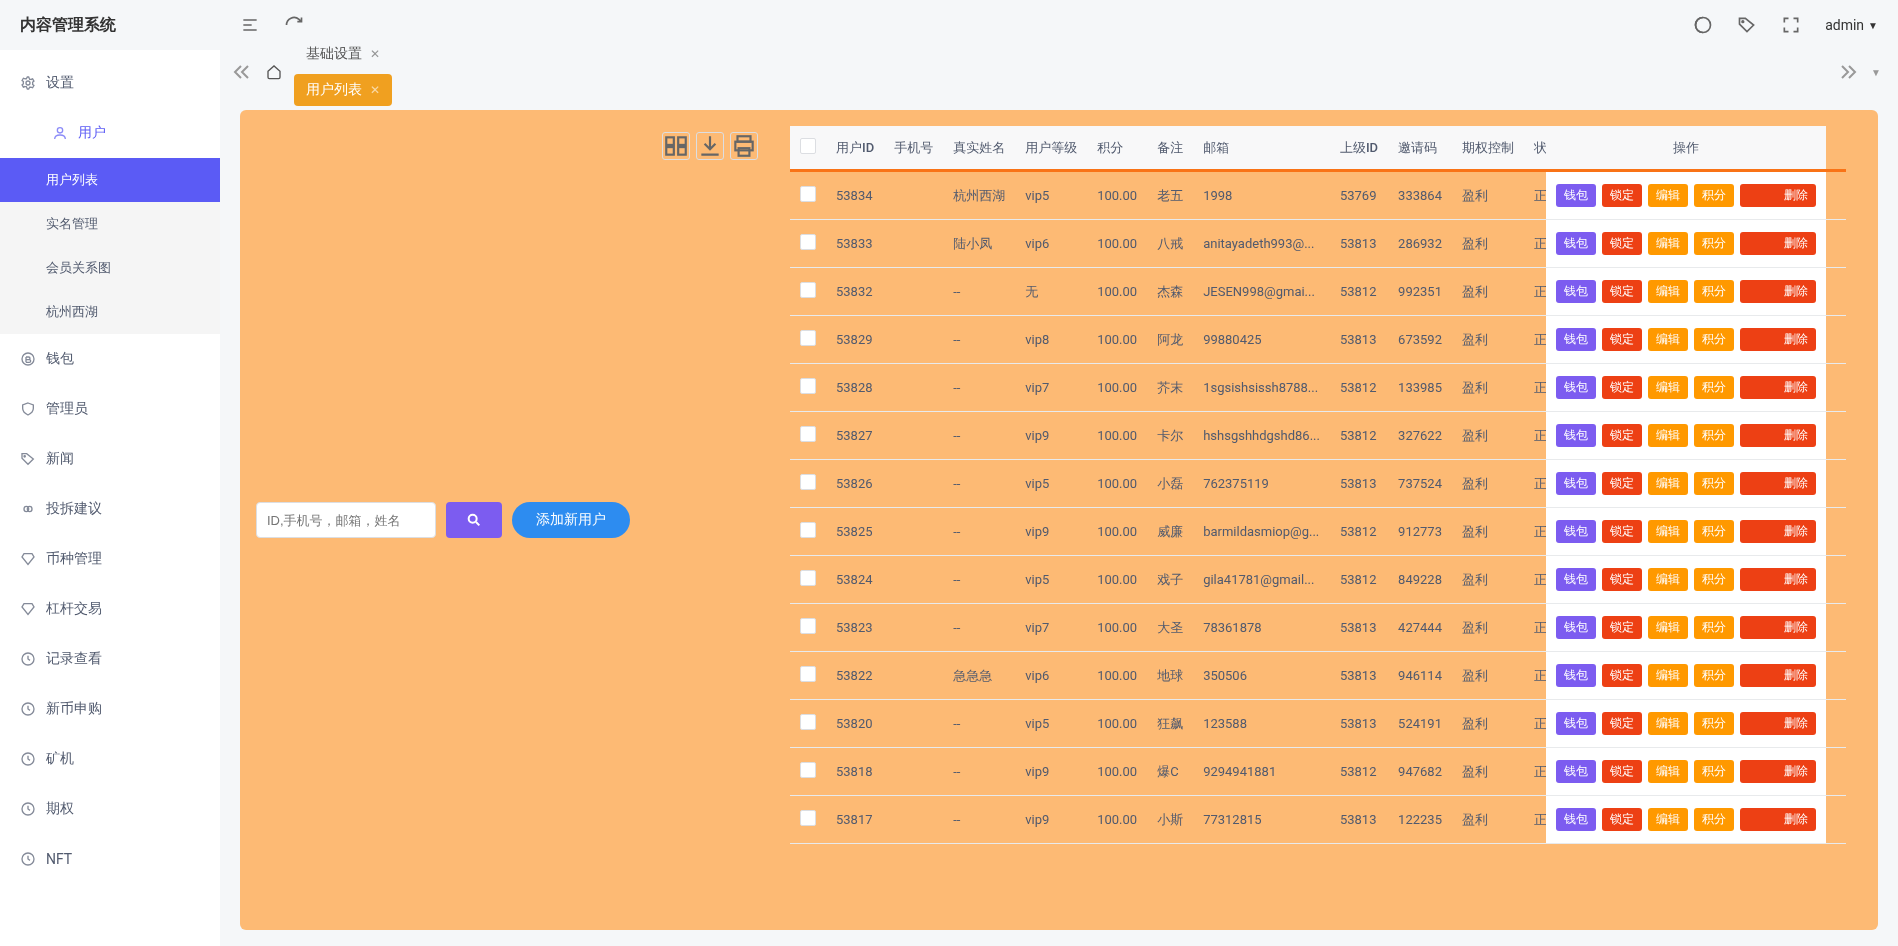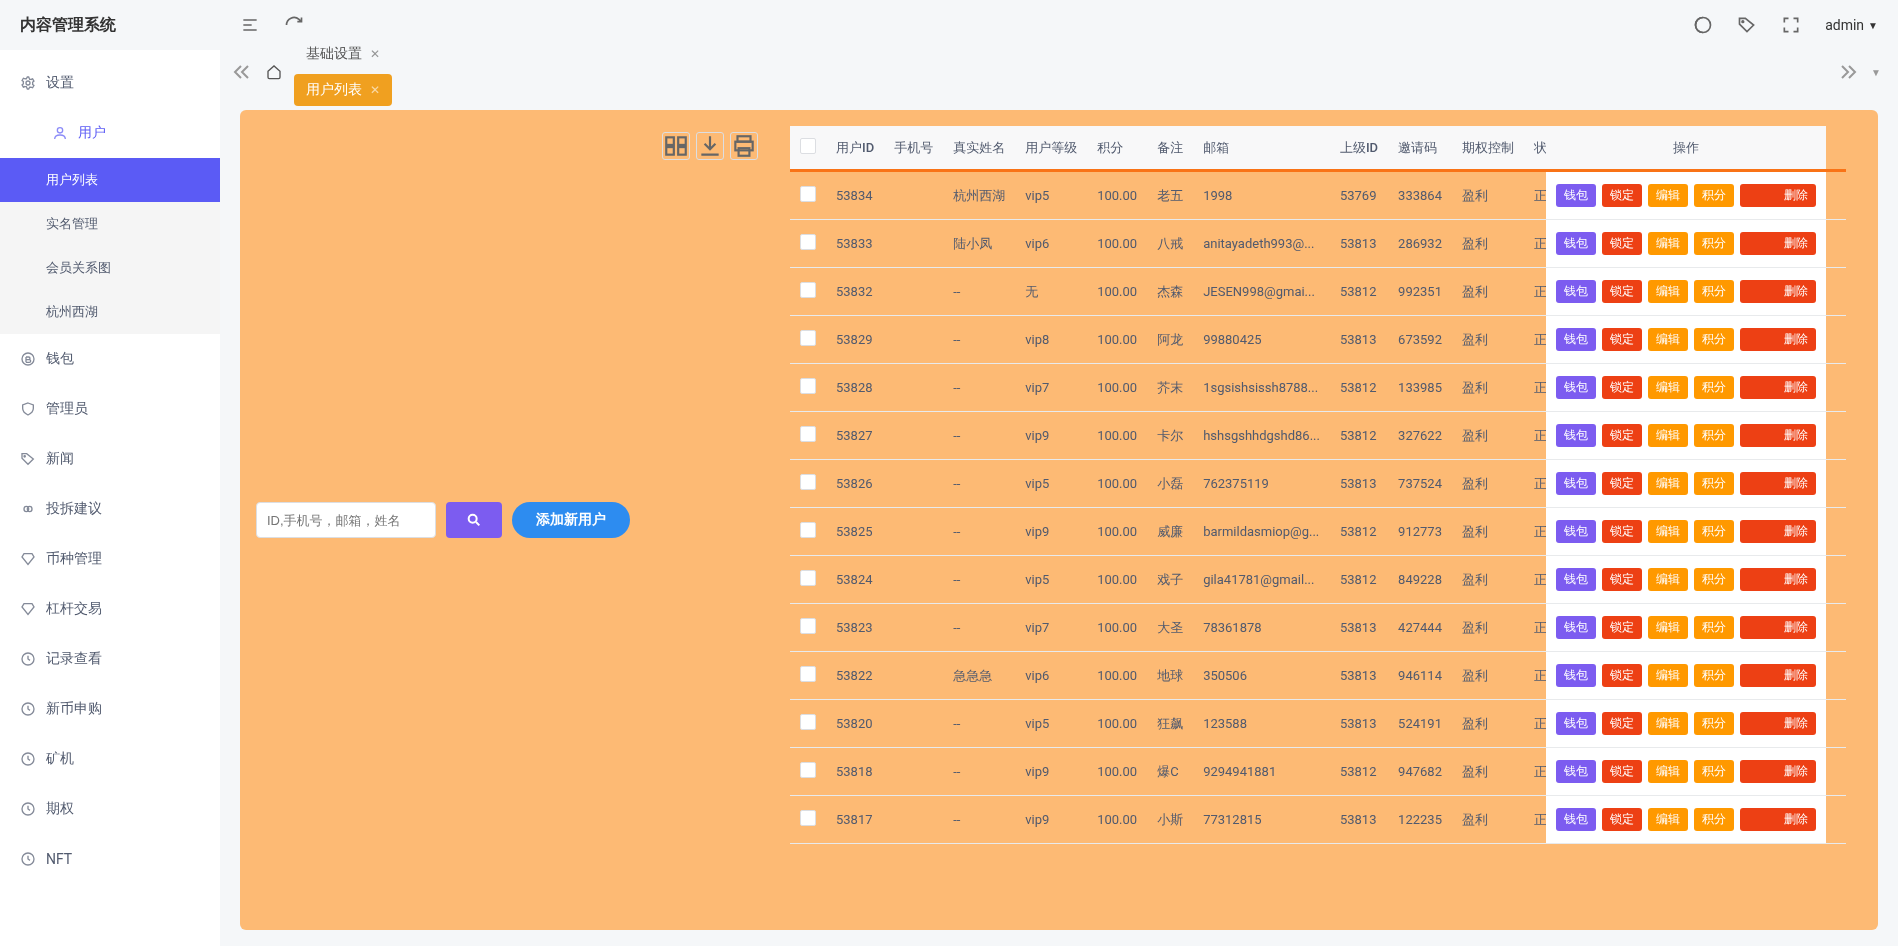--- a/index.html
+++ b/index.html
@@ -22,21 +22,21 @@
 .tabs-bar { height: 44px; background: #f5f7f9; display: flex; align-items: center; padding: 0 10px; gap: 4px; }
 .tabs-bar .tab-nav { width: 24px; height: 24px; display: flex; align-items: center; justify-content: center; cursor: pointer; color: #999; }
 .tab { height: 32px; display: flex; align-items: center; padding: 0 12px; cursor: pointer; border-radius: 4px; gap: 8px; color: #555; }
 .tab.home-tab { padding: 0 8px; }
 .tab.active { background: #f0a020; color: #fff; }
 .tab .close { font-size: 12px; opacity: 0.6; }
 .content-wrap { flex: 1; padding: 16px 20px; overflow: hidden; }
 .content { background: #fdba74; border-radius: 6px; height: 100%; display: flex; flex-direction: row; padding: 16px 0 0 0; }
 .toolbar { display: flex; align-items: center; gap: 10px; padding: 0 16px 16px 16px; }
 .search-input { height: 36px; width: 180px; border: 1px solid #dcdee2; border-radius: 4px; padding: 0 10px; font-size: 13px; outline: none; }
-.btn { height: 36px; padding: 0 20px; border: none; border-radius: 4px; cursor: pointer; font-size: 14px; color: #fff; display: inline-flex; align-items: center; justify-content: center; font-weight: bold; }
+.btn { height: 36px; padding: 0 20px; border: none; border-radius: 4px; cursor: pointer; font-size: 14px; color: #fff; display: inline-flex; align-items: center; justify-content: center; }
 .btn-purple { background: #7c5cf0; }
 .btn-blue { background: #2d8cf0; border-radius: 18px; padding: 0 24px; }
 .table-actions { display: flex; justify-content: flex-end; padding: 6px 16px; gap: 6px; }
 .table-actions .act { width: 28px; height: 28px; border: 1px solid #dcdee2; border-radius: 3px; display: flex; align-items: center; justify-content: center; cursor: pointer; color: #666; font-size: 13px; }
 .table-container { flex: 1; overflow: auto; padding: 0 16px; position: relative; }
 table { width: 100%; border-collapse: collapse; }
 th { background: #f8f8f9; text-align: left; padding: 12px 10px; font-weight: 500; color: #515a6e; border-bottom: 3px solid #f97316; font-size: 13px; white-space: nowrap; }
 td { padding: 12px 10px; border-bottom: 1px solid #e8eaec; color: #515a6e; font-size: 13px; white-space: nowrap; }
 .checkbox { width: 16px; height: 16px; border: 1px solid #dcdee2; border-radius: 2px; cursor: pointer; display: inline-block; background: #fff; }
 .caozuo-cell { display: flex; gap: 6px; justify-content: center; position: sticky; right: 0; background: #fff; }

